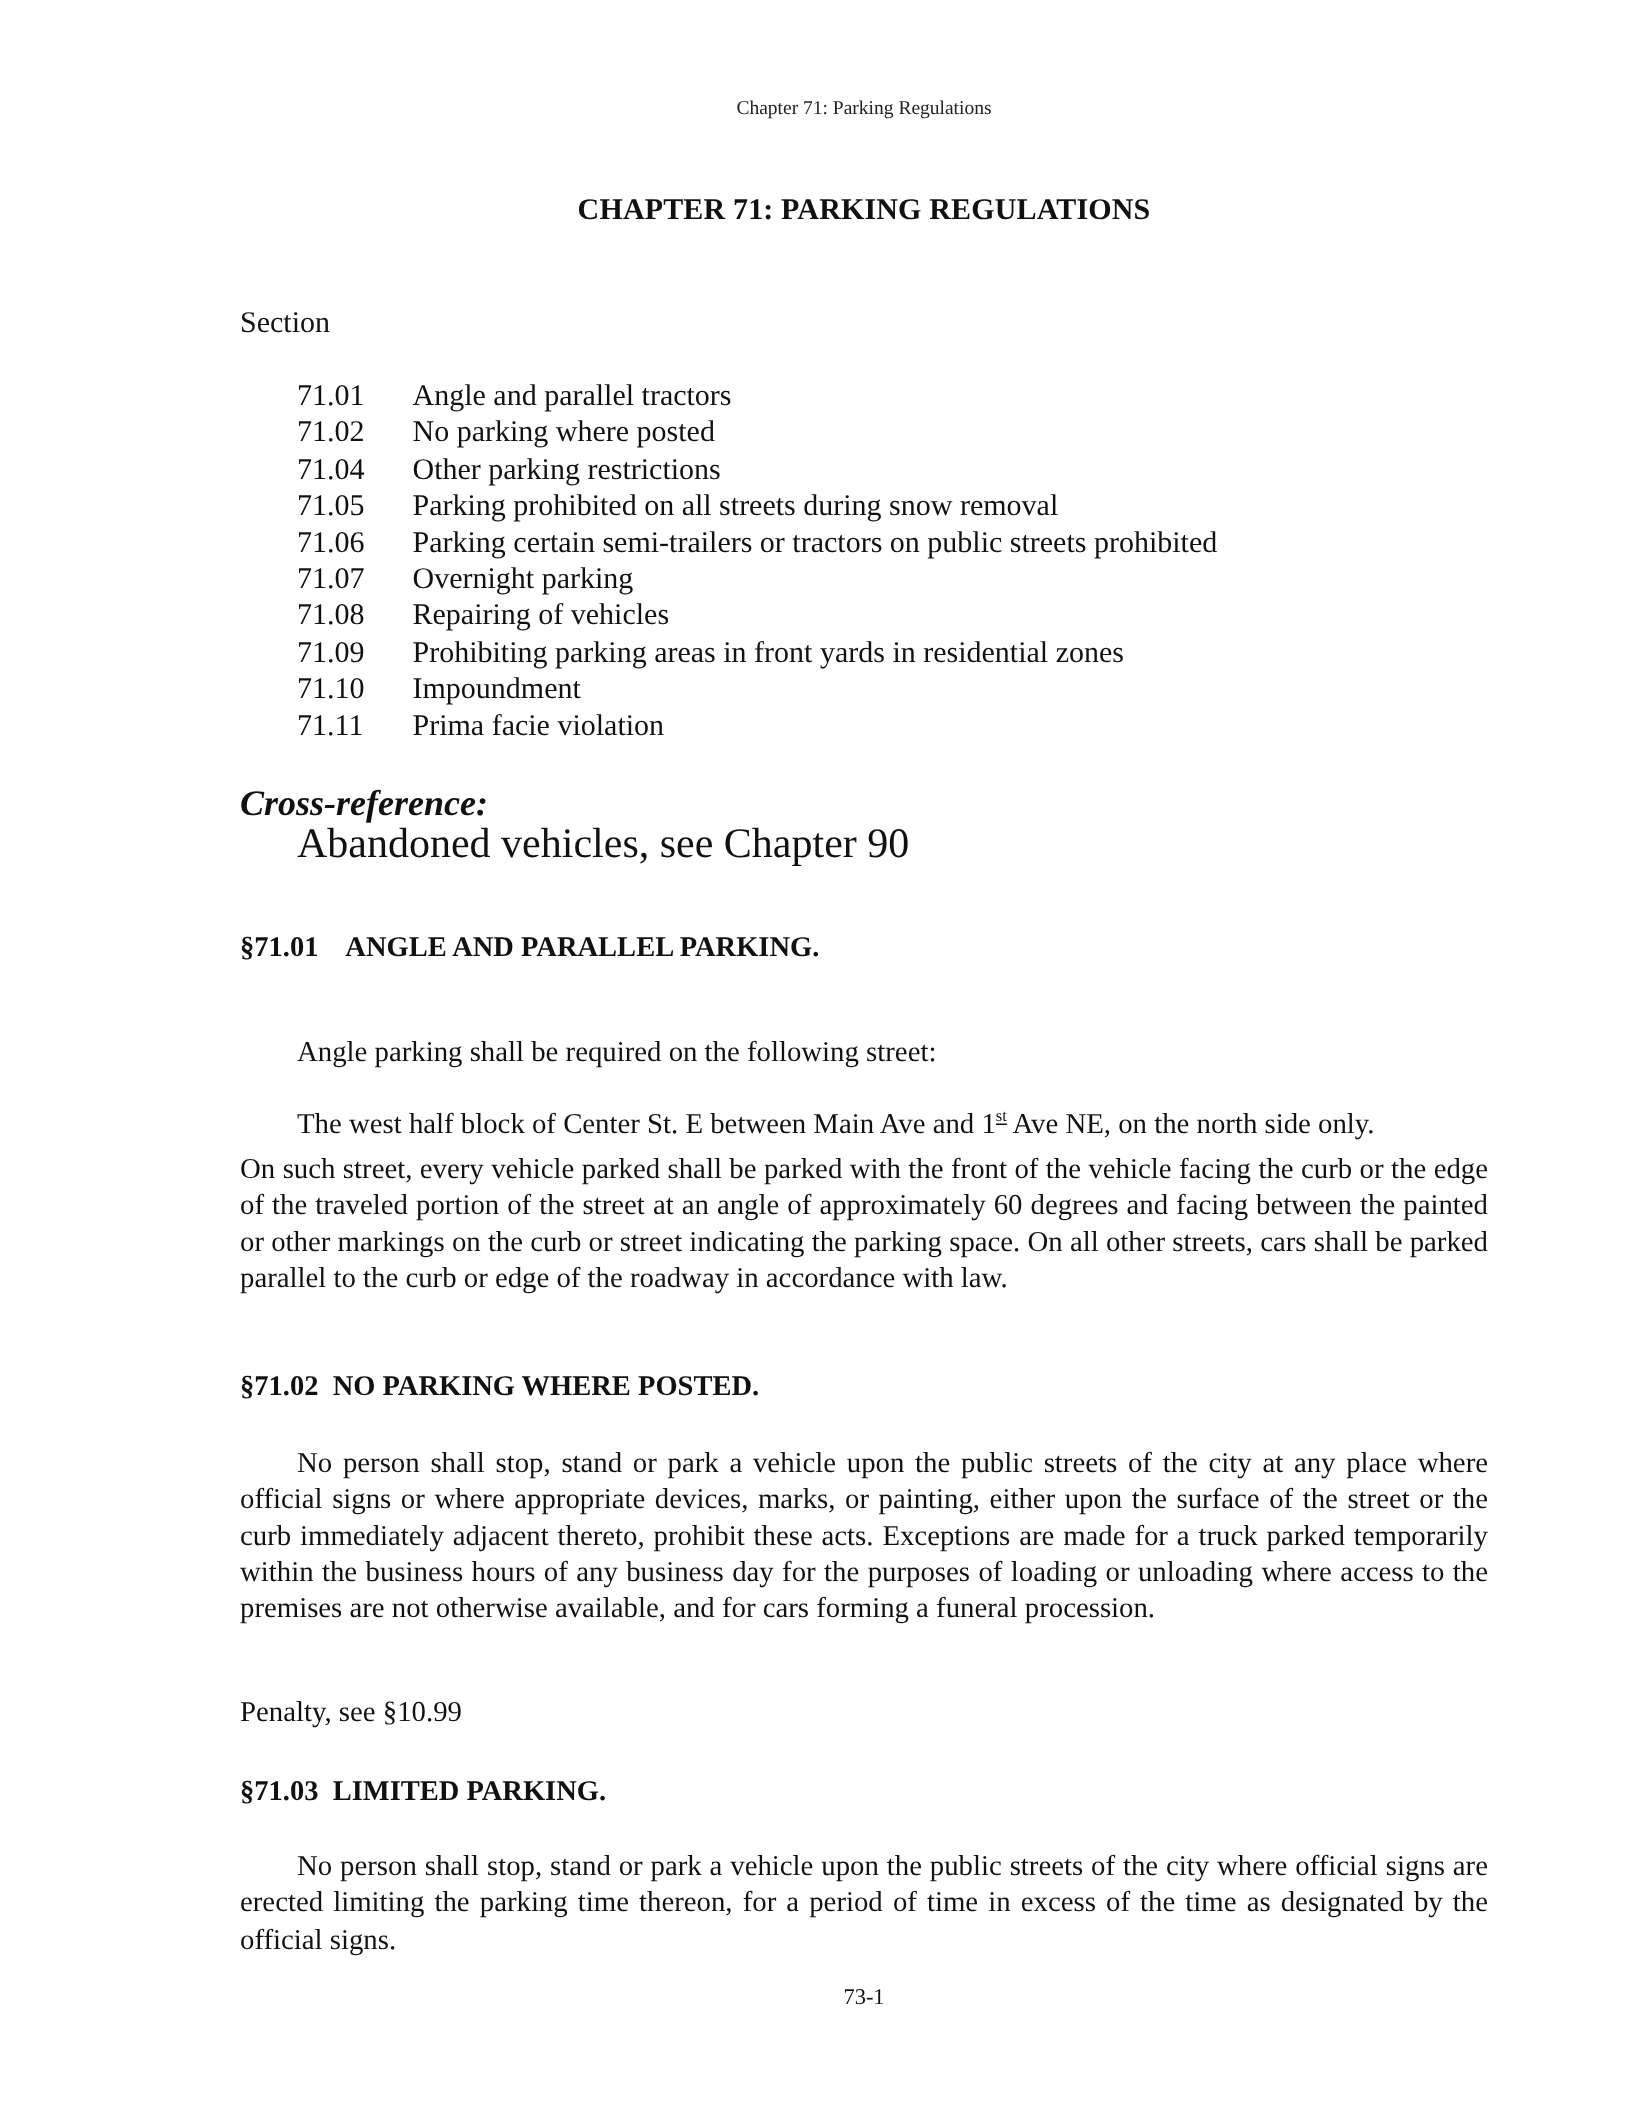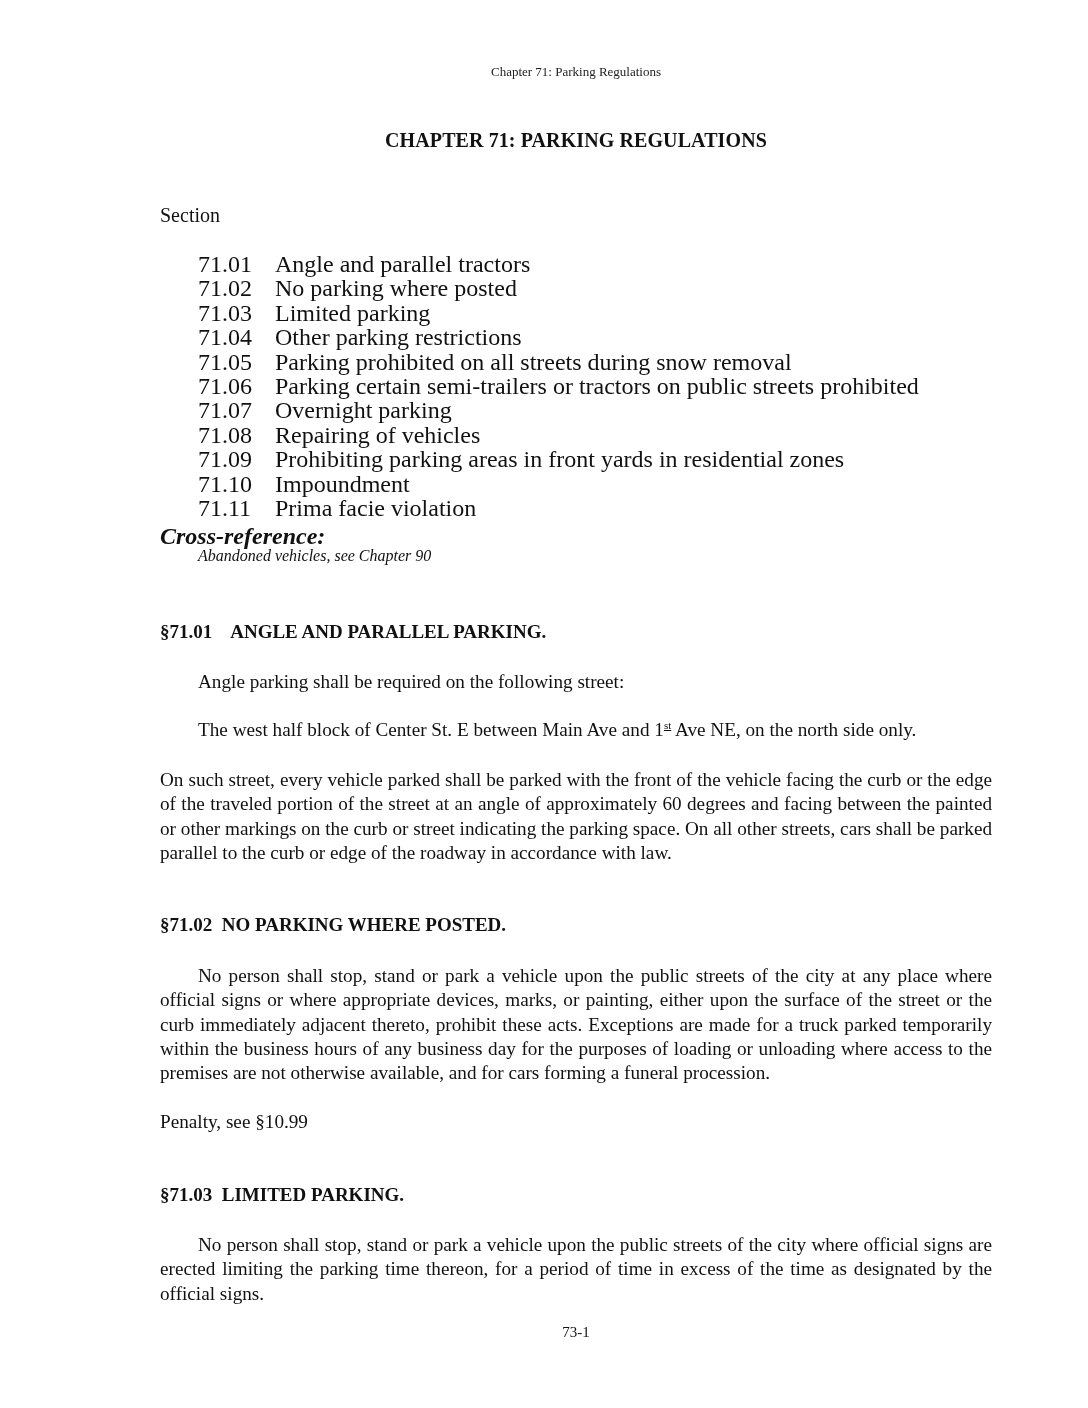--- a/index.html
+++ b/index.html
@@ -43,21 +43,21 @@
     .section-label {
       position: absolute;
       top: 204px;
       left: 160px;
       font-size: 20px;
     }
     .toc {
       position: absolute;
       top: 252px;
       left: 198px;
-      font-size: 24px;
+      font-size: 20px;
       line-height: 24.4px;
     }
     .toc-row {
       display: flex;
       white-space: nowrap;
     }
     .toc-num {
       width: 77px;
       flex: none;
     }
@@ -66,22 +66,21 @@
       top: 523px;
       left: 160px;
       font-size: 24px;
       font-weight: bold;
       font-style: italic;
     }
     .xref-item {
       position: absolute;
       top: 547px;
       left: 198px;
-      font-size: 16px;
-      font-style: italic;
+      font-size: 28px;
     }
     .sec-heading {
       position: absolute;
       left: 160px;
       font-size: 19px;
       font-weight: bold;
       white-space: pre;
     }
     .para {
       position: absolute;
@@ -89,20 +88,21 @@
       width: 832px;
       font-size: 19.2px;
       line-height: 24.3px;
       text-align: justify;
     }
     .para.indent {
       text-indent: 38px;
     }
     .para.single {
       white-space: nowrap;
+      margin-top: 20px;
     }
     sup {
       font-size: 11px;
       line-height: 0;
       text-decoration: underline;
     }
     .page-number {
       position: absolute;
       top: 1324px;
       left: 0;
@@ -123,24 +123,20 @@
   <div class="section-label">Section</div>
 
   <div class="toc">
     <div class="toc-row">
       <span class="toc-num">71.01</span>
       <span>Angle and parallel tractors</span>
     </div>
     <div class="toc-row">
       <span class="toc-num">71.02</span>
       <span>No parking where posted</span>
-    </div>
-    <div class="toc-row">
-      <span class="toc-num">71.03</span>
-      <span>Limited parking</span>
     </div>
     <div class="toc-row">
       <span class="toc-num">71.04</span>
       <span>Other parking restrictions</span>
     </div>
     <div class="toc-row">
       <span class="toc-num">71.05</span>
       <span>Parking prohibited on all streets during snow removal</span>
     </div>
     <div class="toc-row">

